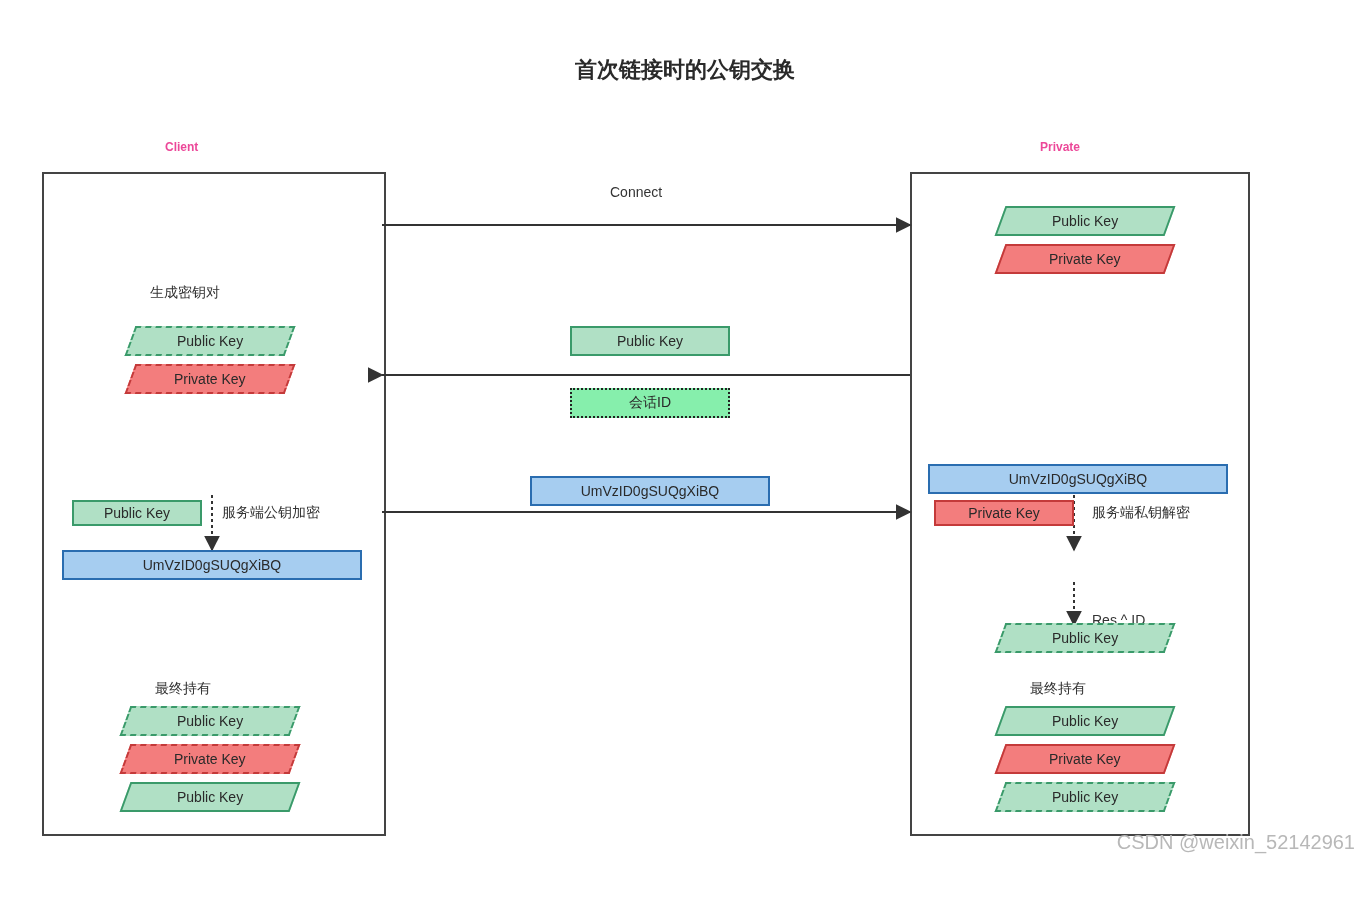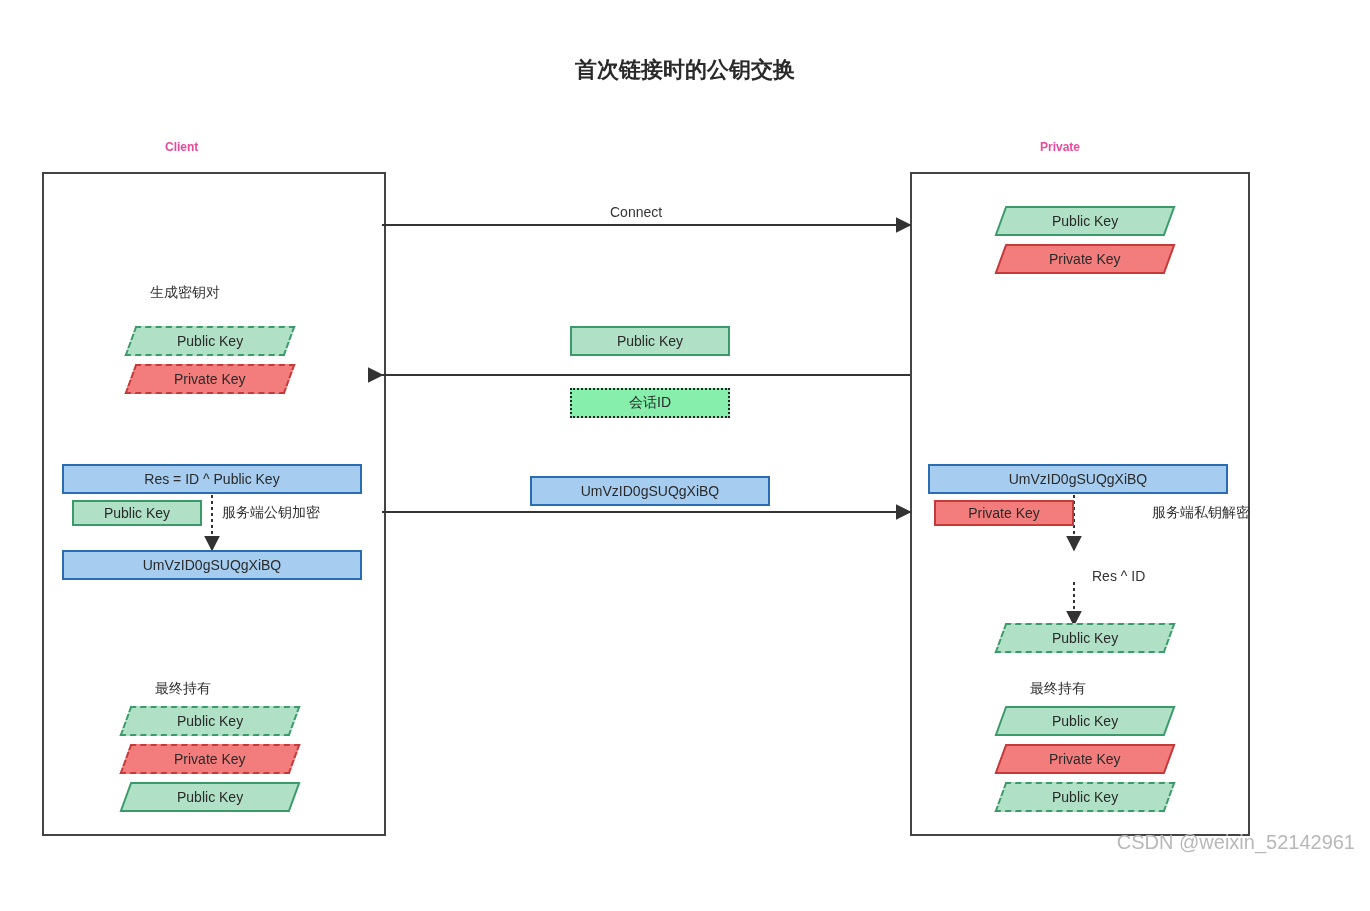--- a/index.html
+++ b/index.html
@@ -110,44 +110,41 @@
 
     <line x1="382" y1="512" x2="910" y2="512" stroke="#333" stroke-width="2" marker-end="url(#arrowR)"></line>
 
     <line x1="212" y1="495" x2="212" y2="550" stroke="#333" stroke-width="2" stroke-dasharray="3 3" marker-end="url(#arrowR)"></line>
 
     <line x1="1074" y1="495" x2="1074" y2="550" stroke="#333" stroke-width="2" stroke-dasharray="3 3" marker-end="url(#arrowR)"></line>
 
     <line x1="1074" y1="582" x2="1074" y2="625" stroke="#333" stroke-width="2" stroke-dasharray="3 3" marker-end="url(#arrowR)"></line>
   </svg>
 
-  <div class="small-text" style="left:610px; top:204px;">Connect</div>
+  <div class="small-text" style="left:610px; top:184px;">Connect</div>
 
   <div class="box key green-solid" style="left:570px; top:326px; width:160px;">
     <span>Public Key</span>
   </div>
   <div class="box key white-dotted" style="left:570px; top:388px; width:160px;">
     <span>会话ID</span>
   </div>
   <div class="box key blue-solid" style="left:530px; top:476px; width:240px;">
     <span>UmVzID0gSUQgXiBQ</span>
   </div>
 
   <div class="small-text" style="left:150px; top:284px;">生成密钥对</div>
 
   <div class="box key green-dashed parallelogram" style="left:130px; top:326px; width:160px;">
     <span>Public Key</span>
   </div>
   <div class="box key red-dashed parallelogram" style="left:130px; top:364px; width:160px;">
     <span>Private Key</span>
   </div>
 
-  <div class="box key blue-solid" style="left:62px; top:464px; width:300px;">
-    <span>Res = ID ^ Public Key</span>
-  </div>
 
   <div class="box key green-solid" style="left:72px; top:500px; width:130px; height:26px;">
     <span>Public Key</span>
   </div>
   <div class="small-text" style="left:222px; top:504px;">服务端公钥加密</div>
 
   <div class="box key blue-solid" style="left:62px; top:550px; width:300px;">
     <span>UmVzID0gSUQgXiBQ</span>
   </div>
 
@@ -168,23 +165,23 @@
   <div class="box key red-solid parallelogram" style="left:1000px; top:244px; width:170px;">
     <span>Private Key</span>
   </div>
 
   <div class="box key blue-solid" style="left:928px; top:464px; width:300px;">
     <span>UmVzID0gSUQgXiBQ</span>
   </div>
   <div class="box key red-solid" style="left:934px; top:500px; width:140px; height:26px;">
     <span>Private Key</span>
   </div>
-  <div class="small-text" style="left:1152px; top:504px;text-align:center;">服务端私钥解密</div>
+  <div class="small-text" style="left:1092px; top:504px;text-align:center;">服务端私钥解密</div>
 
-  <div class="small-text" style="left:1092px; top:568px;">Res ^ ID</div>
+  <div class="small-text" style="left:1092px; top:612px;">Res ^ ID</div>
   <div class="box key green-dashed parallelogram" style="left:1000px; top:623px; width:170px;">
     <span>Public Key</span>
   </div>
 
   <div class="small-text" style="left:1030px; top:680px;">最终持有</div>
   <div class="box key green-solid parallelogram" style="left:1000px; top:706px; width:170px;">
     <span>Public Key</span>
   </div>
   <div class="box key red-solid parallelogram" style="left:1000px; top:744px; width:170px;">
     <span>Private Key</span>

